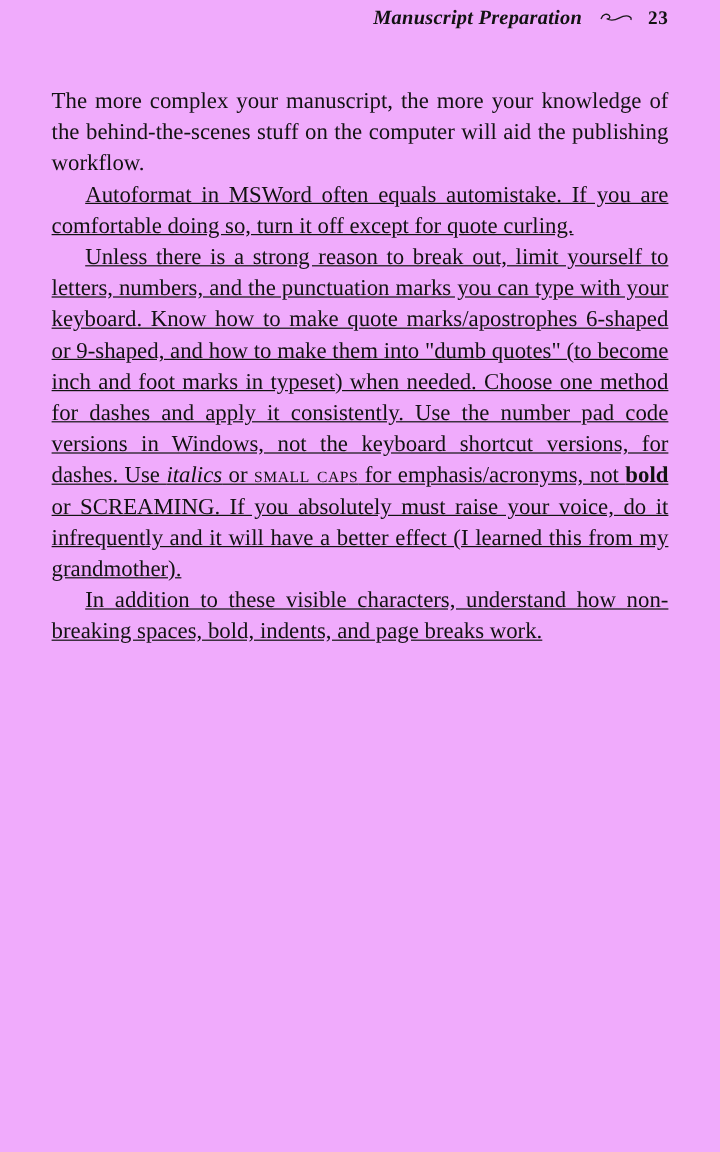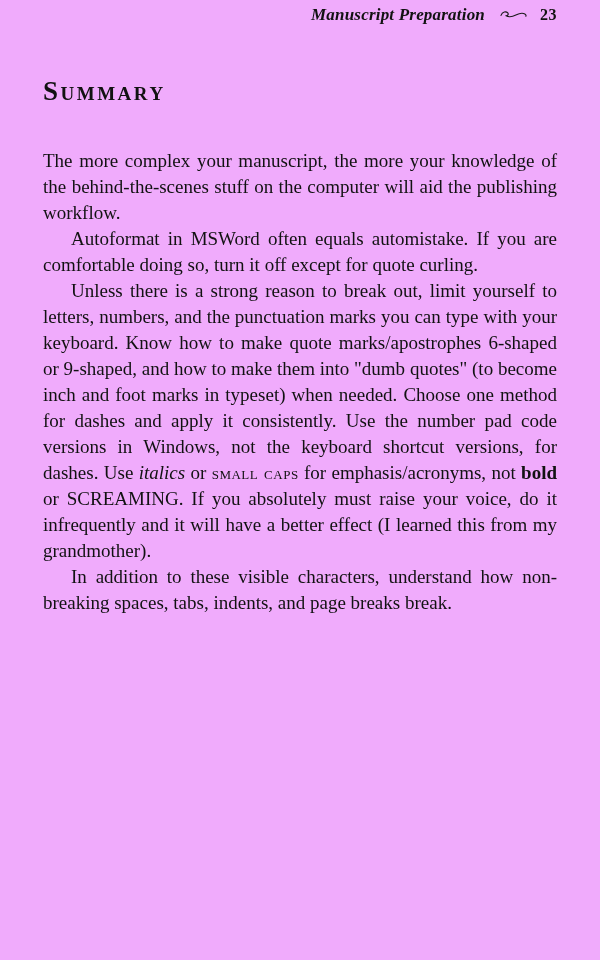--- a/index.html
+++ b/index.html
@@ -54,20 +54,21 @@
     text-align: justify;
     hyphens: auto;
     -webkit-hyphens: auto;
   }
   .content p.para {
     margin: 0;
     text-indent: 0;
   }
   .content p.para.indent {
     text-indent: 28px;
+    text-decoration: underline;
   }
   .intro p.para {
     margin-top: 6px;
   }
   h2.section-heading {
     margin: 46px 0 0 0;
     font-size: 27px;
     line-height: 30px;
     font-weight: bold;
     font-variant: small-caps;
@@ -87,23 +88,22 @@
 <div class="page">
 
   <div class="running-head">
     <span class="rh-title">Manuscript Preparation</span><span class="rh-ornament"><svg width="27" height="10" viewBox="0 0 40 14" aria-hidden="true">
           <path d="M1.5 9 C3.5 3.5 9 2.5 11.5 5.5 C13.2 7.6 11 10.3 8.3 9.4 C12.5 11.8 18.5 11.2 23.5 8.6 C28.5 6 33.5 5 36.8 7 C38.3 7.9 38.8 9.2 38.3 10.3" fill="none" stroke="#1a1a1a" stroke-width="1.7" stroke-linecap="round"></path>
         </svg></span><span class="rh-page-number">23</span>
   </div>
 
   <div class="content">
 
-    <h2 class="section-heading">Summary</h2>
 
     <div class="summary-body">
         <p class="para"><span class="">The more complex your manuscript, the more your knowledge of the behind-the-scenes stuff on the computer will aid the publishing workflow.</span></p>
         <p class="para indent"><span class="">Autoformat in MSWord often equals automistake. If you are comfortable doing so, turn it off except for quote curling.</span></p>
         <p class="para indent"><span class="">Unless there is a strong reason to break out, limit yourself to letters, numbers, and the punctuation marks you can type with your keyboard. Know how to make quote marks/apostrophes 6-shaped or 9-shaped, and how to make them into "dumb quotes" (to become inch and foot marks in typeset) when needed. Choose one method for dashes and apply it consistently. Use the number pad code versions in Windows, not the keyboard shortcut versions, for dashes. Use </span><span class="italic">italics</span><span class=""> or </span><span class="smallcaps">small caps</span><span class=""> for emphasis/acronyms, not </span><span class="bold">bold</span><span class=""> or SCREAMING. If you absolutely must raise your voice, do it infrequently and it will have a better effect (I learned this from my grandmother).</span></p>
-        <p class="para indent"><span class="">In addition to these visible characters, understand how non-breaking spaces, tabs, indents, and page breaks break.</span></p>
+        <p class="para indent"><span class="">In addition to these visible characters, understand how non-breaking spaces, bold, indents, and page breaks work.</span></p>
       </div>
   </div>
 
 </div>
 
 </body></html>

